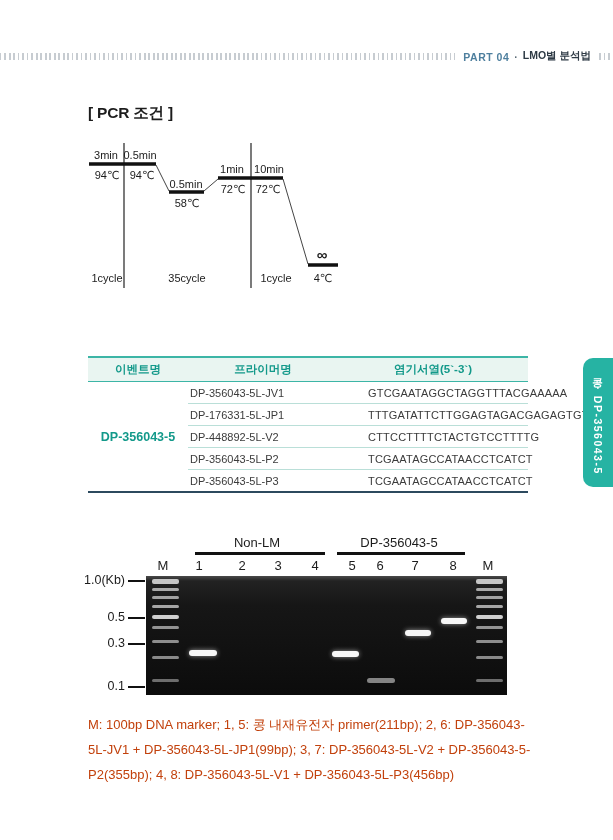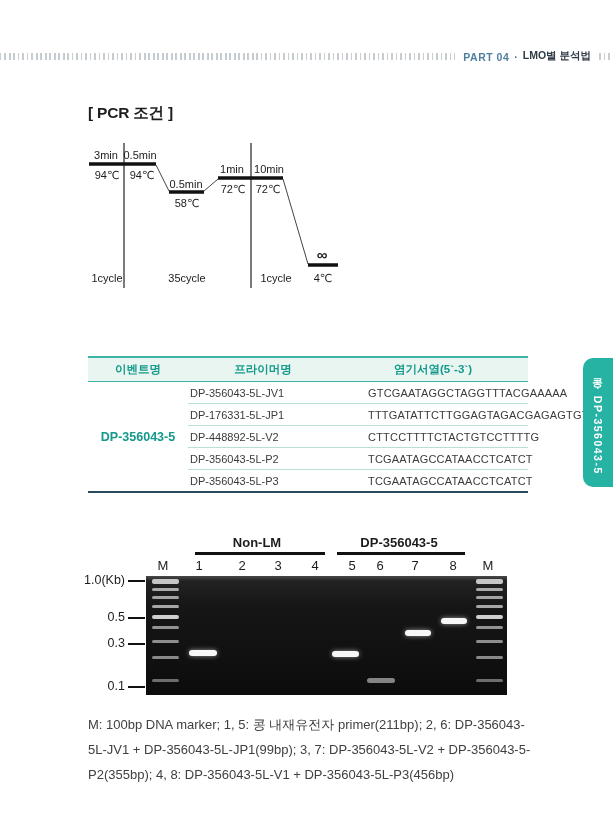--- a/index.html
+++ b/index.html
@@ -31,36 +31,36 @@
     background:#e9f5f1;color:#13998a;font-size:11.5px;font-weight:bold;
     border-top:2px solid #3cb5a6;border-bottom:1px solid #3cb5a6;
     padding:4px 2px;text-align:center;
   }
   .ptable td{font-size:11px;color:#3b3b3b;padding:3.5px 2px;height:14px;}
   .ptable td.ev{color:#13998a;font-size:12.5px;font-weight:bold;text-align:center;vertical-align:middle;}
   .ptable td.pn{text-align:left;}
   .ptable td.sq{text-align:center;padding-left:30px;letter-spacing:.2px;}
   .ptable tr.sep td.pn,.ptable tr.sep td.sq{border-top:1px solid #badfd8;}
   
-  .gel-group-label{position:absolute;font-size:13px;color:#1c1c1c;transform:translateX(-50%);font-weight:bold;}
+  .gel-group-label{position:absolute;font-size:13px;color:#1c1c1c;transform:translateX(-50%);}
   .gel-group-line{position:absolute;height:2.5px;background:#111;}
   .lane-label{position:absolute;top:558px;font-size:13px;color:#1c1c1c;transform:translateX(-50%);}
   .gel{
     position:absolute;left:146px;top:576px;width:361px;height:119px;
     background:linear-gradient(180deg,#4a4a4a 0,#222 5px,#161616 25%,#101010 70%,#0c0c0c 100%);
   }
   .scale-label{position:absolute;font-size:12.5px;color:#1c1c1c;text-align:right;width:60px;left:65px;transform:translateY(-50%);}
   .scale-tick{position:absolute;left:128px;width:17px;height:2px;background:#111;}
   .band{position:absolute;border-radius:2px;}
   .ladder .band{left:0;width:27px;background:#9a9a9a;height:3px;}
   .ladder{position:absolute;top:0;height:119px;width:27px;}
   .ladder-l{left:6px;}
   .ladder-r{left:330px;}
   .sample-band{position:absolute;background:#f7f7f7;height:6px;border-radius:3px;box-shadow:0 0 5px rgba(255,255,255,.55);}
-  .caption{position:absolute;left:88px;top:712px;width:452px;font-size:13px;line-height:25px;color:#404040;}
+  .caption{position:absolute;left:88px;top:712px;width:452px;font-size:13px;line-height:25px;color:#c2410c;}
   
   .side-tab{
     position:absolute;right:0;top:358px;width:30px;height:129px;
     background:#26b3a3;border-radius:10px 0 0 10px;
     display:flex;align-items:center;justify-content:center;
   }
   .side-tab span{
     writing-mode:vertical-rl;color:#fff;font-size:10.5px;font-weight:bold;letter-spacing:1.5px;white-space:nowrap;
   }
   

